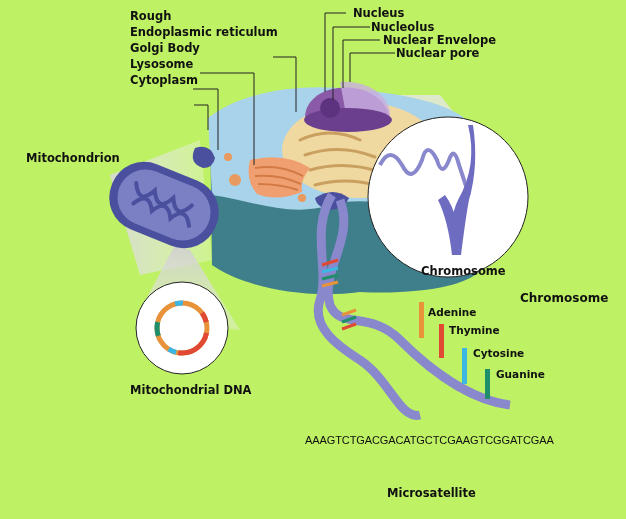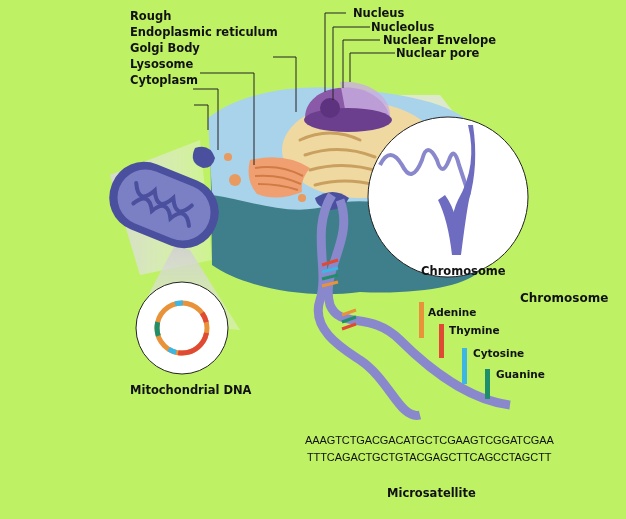--- a/index.html
+++ b/index.html
@@ -129,25 +129,25 @@
 <div class="lbl" style="left:130px;top:25px;">Endoplasmic reticulum</div>
 <div class="lbl" style="left:130px;top:41px;">Golgi Body</div>
 <div class="lbl" style="left:130px;top:57px;">Lysosome</div>
 <div class="lbl" style="left:130px;top:73px;">Cytoplasm</div>
 
 <div class="lbl" style="left:353px;top:6px;">Nucleus</div>
 <div class="lbl" style="left:371px;top:20px;">Nucleolus</div>
 <div class="lbl" style="left:383px;top:33px;">Nuclear Envelope</div>
 <div class="lbl" style="left:396px;top:46px;">Nuclear pore</div>
 
+<div class="lbl" style="left:26px;top:151px;">Mitochondrion</div>
 <div class="lbl" style="left:130px;top:383px;">Mitochondrial DNA</div>
 <div class="lbl" style="left:421px;top:264px;">Chromosome</div>
 
 <div class="lbl" style="left:520px;top:291px;font-size:12px;">Chromosome</div>
 <div class="lbl" style="left:428px;top:305px;font-size:10.5px;text-align:right;">Adenine</div>
 <div class="lbl" style="left:449px;top:323px;font-size:10.5px;">Thymine</div>
 <div class="lbl" style="left:473px;top:346px;font-size:10.5px;">Cytosine</div>
 <div class="lbl" style="left:496px;top:367px;font-size:10.5px;">Guanine</div>
 
 <div class="seq" style="left:305px;top:434px;">AAAGTCTGACGACATGCTCGAAGTCGGATCGAA</div>
-<div class="seq" style="left:307px;top:451px;">TTTCAGACTGCTGTACGAGCTTCAGCCTAGCTT</div>
 <div class="lbl" style="left:387px;top:486px;">Microsatellite</div>
 </div>
 
 </body></html>

